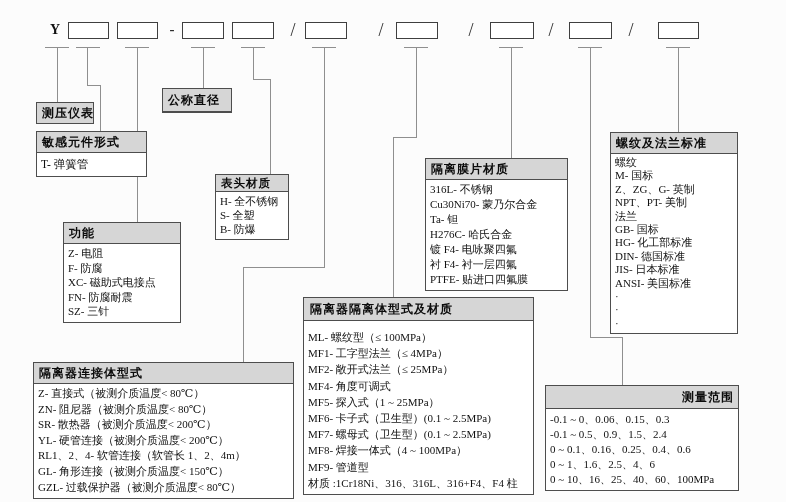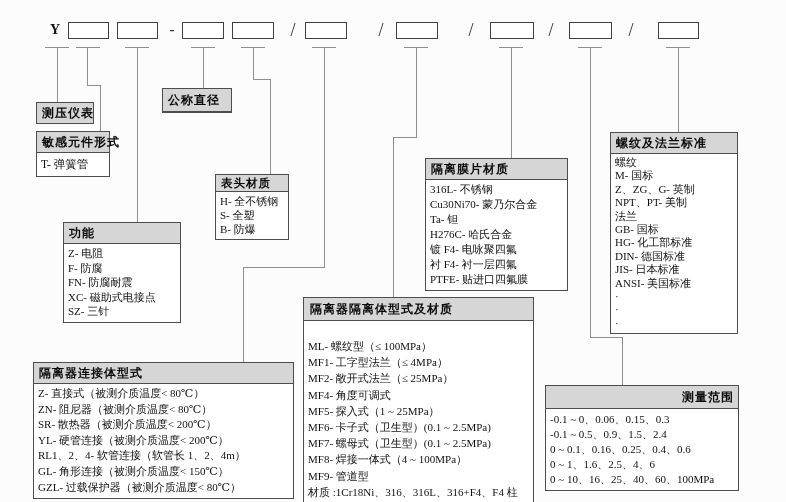--- a/index.html
+++ b/index.html
@@ -41,39 +41,39 @@
     padding:2px 4px 1px 5px;letter-spacing:1px;white-space:nowrap;
   }
   .panel.header-only .panel-header{border-bottom:none;}
   .panel-body{padding:2px 2px 3px 4px;}
   .panel-item{
     font-size:11px;line-height:14.5px;white-space:nowrap;color:#111;
   }
   
   #panel-cy{left:36px;top:102px;width:58px;}
   #panel-cy .panel-header{font-size:12px;}
-  #panel-mg{left:36px;top:131px;width:74px;}
+  #panel-mg{left:36px;top:131px;width:111px;}
   #panel-mg .panel-item{line-height:18px;font-size:11.5px;}
   #panel-gc{left:162px;top:88px;width:70px;}
   #panel-gc .panel-header{padding-top:3px;padding-bottom:2px;}
   #panel-gc .panel-item{line-height:14px;font-size:11.5px;}
   #panel-gn{left:63px;top:222px;width:118px;}
   #panel-gn .panel-item{line-height:14.6px;}
   #panel-bt{left:215px;top:174px;width:74px;}
   #panel-bt .panel-header{padding:1px 4px 0 5px;font-size:11.5px;}
   #panel-bt .panel-item{line-height:14px;}
   #panel-gm{left:425px;top:158px;width:143px;}
   #panel-gm .panel-item{line-height:15px;}
   #panel-lw{left:610px;top:132px;width:128px;}
   #panel-lw .panel-item{line-height:13.4px;}
   #panel-gl{left:33px;top:362px;width:261px;}
   #panel-gl .panel-item{line-height:15.6px;}
   #panel-gt{left:303px;top:297px;width:231px;}
   #panel-gt .panel-header{padding:3px 4px 2px 6px;}
-  #panel-gt .panel-body{padding-top:8px;margin-top:9px;}
+  #panel-gt .panel-body{padding-top:8px;}
   #panel-gt .panel-item{line-height:16.2px;}
   #panel-cl{left:545px;top:385px;width:194px;}
   #panel-cl .panel-header{padding:3px 4px 2px 6px;text-align:right;}
   #panel-cl .panel-body{padding-top:3px;}
   #panel-cl .panel-item{line-height:15px;}
 </style>
 </head>
 <body>
 
 <div class="stage">
@@ -145,22 +145,22 @@
       </div>
     </div>
   <div class="panel" id="panel-gc">
       <div class="panel-header">公称直径</div>
     </div>
   <div class="panel" id="panel-gn">
       <div class="panel-header">功能</div>
       <div class="panel-body">
         <div class="panel-item">Z- 电阻</div>
         <div class="panel-item">F- 防腐</div>
+        <div class="panel-item">XC- 磁助式电接点</div>
         <div class="panel-item">FN- 防腐耐震</div>
-        <div class="panel-item">XC- 磁助式电接点</div>
         <div class="panel-item">SZ- 三针</div>
       </div>
     </div>
   <div class="panel" id="panel-bt">
       <div class="panel-header">表头材质</div>
       <div class="panel-body">
         <div class="panel-item">H- 全不锈钢</div>
         <div class="panel-item">S- 全塑</div>
         <div class="panel-item">B- 防爆</div>
       </div>

